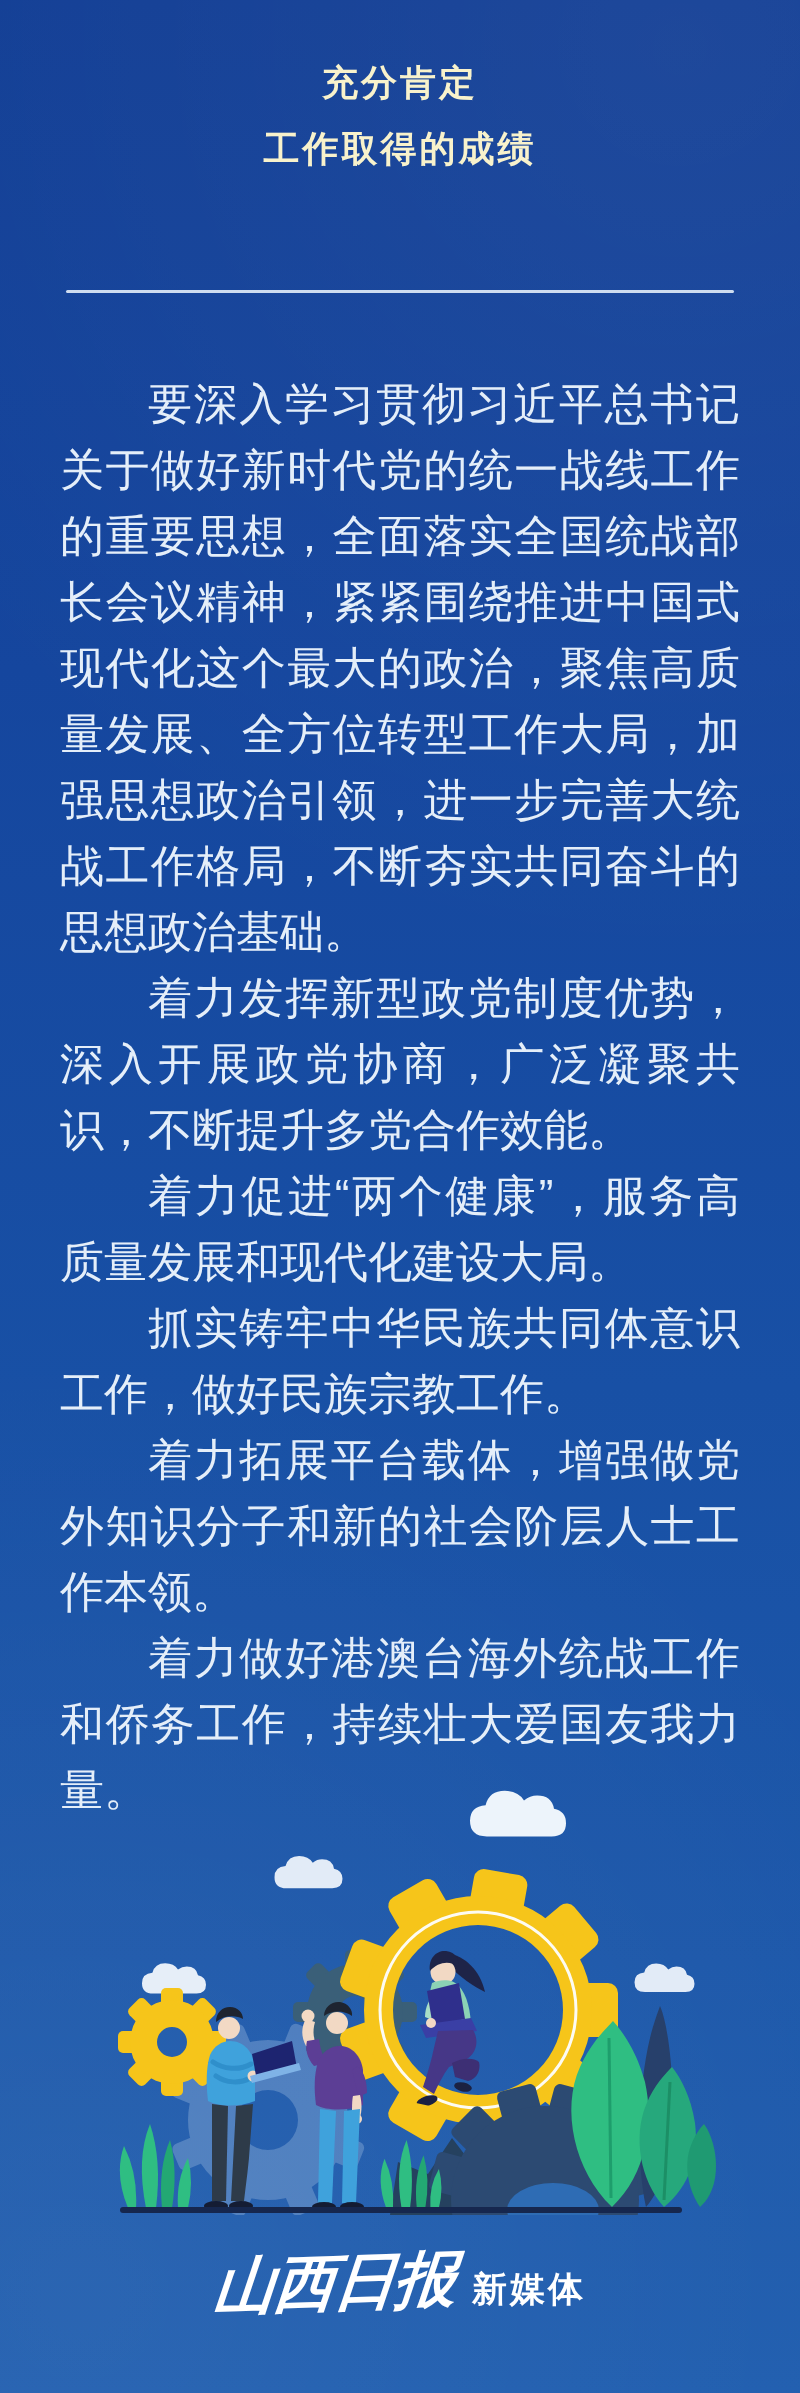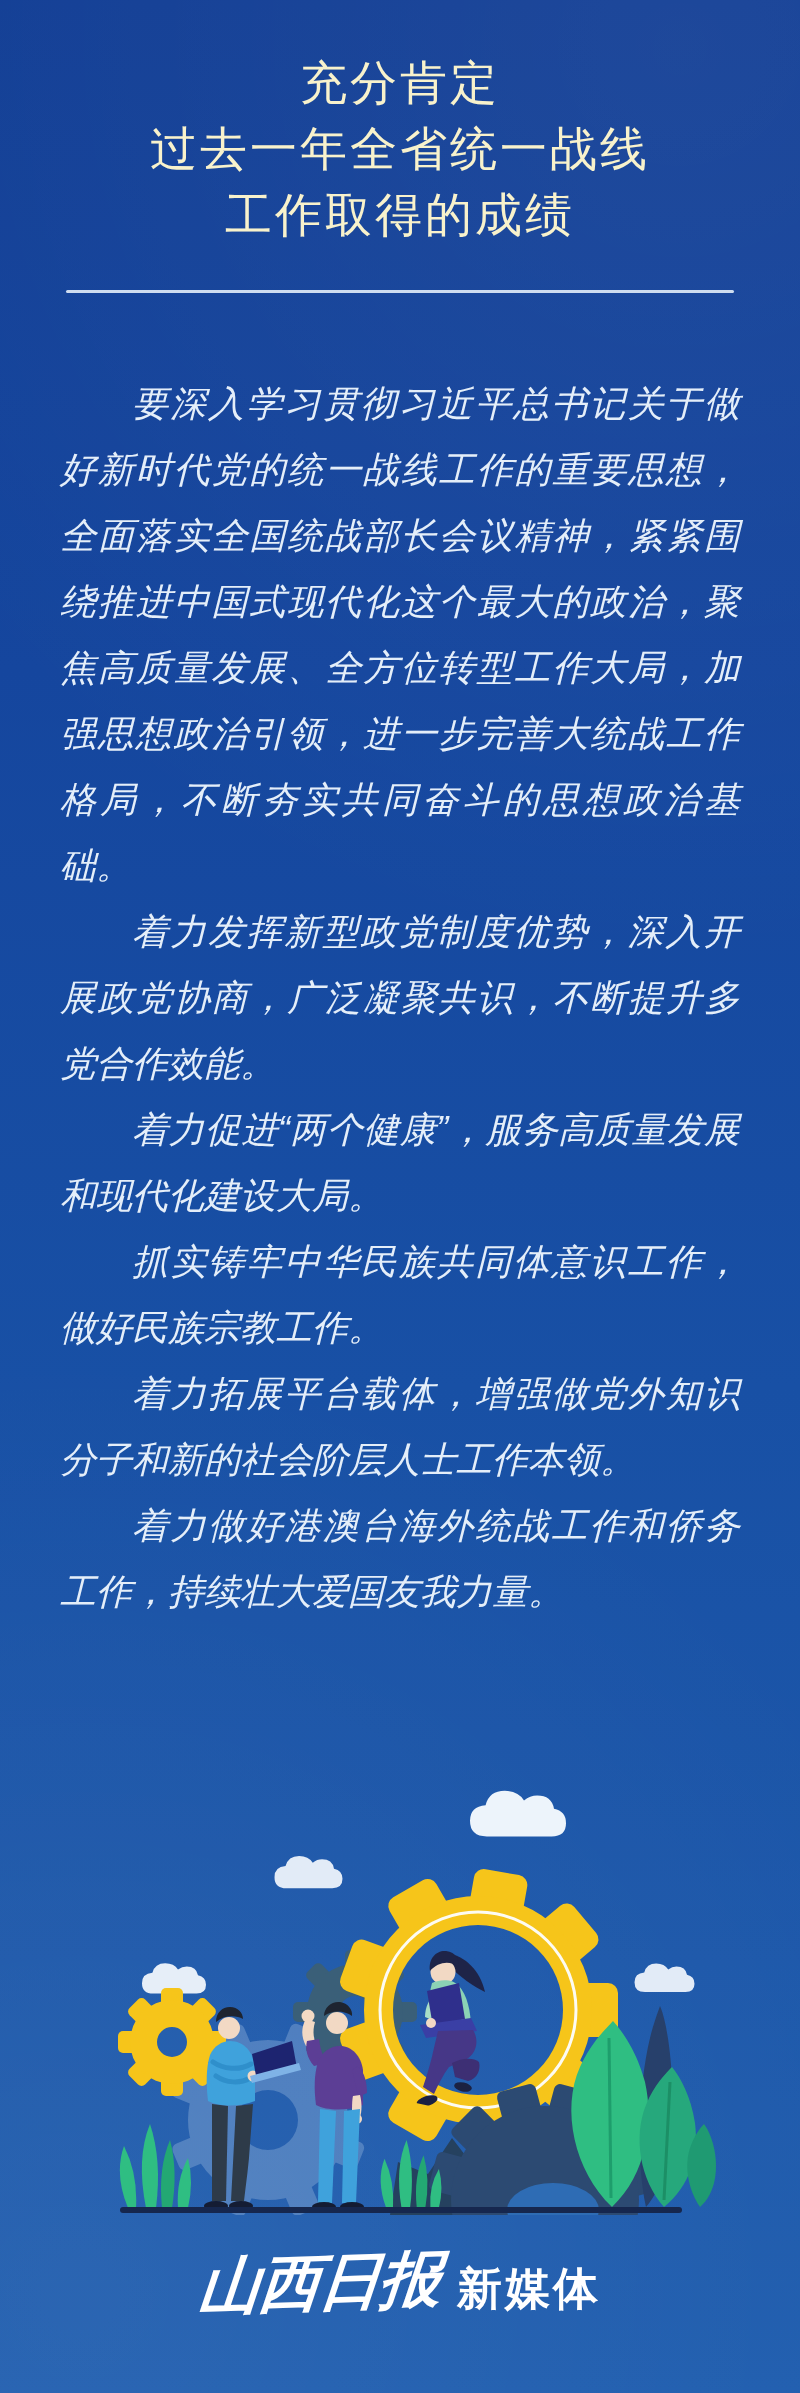--- a/index.html
+++ b/index.html
@@ -6,57 +6,55 @@
   body{width:800px;font-family:"Liberation Sans","DejaVu Sans",sans-serif;}
   .poster{
     position:relative;width:800px;height:2393px;overflow:hidden;
     background:
       radial-gradient(circle at 85% 2%, rgba(255,255,255,0.05), rgba(255,255,255,0) 38%),
       radial-gradient(circle at 10% 96%, rgba(255,255,255,0.05), rgba(255,255,255,0) 40%),
       linear-gradient(180deg,#123E95 0%,#15469E 28%,#1850A5 58%,#1D58AA 82%,#205EAF 100%);
   }
   .title-block{
     position:absolute;top:50px;left:0;width:800px;
-    text-align:center;color:#F8F2CC;font-weight:400;
-    font-size:47px;line-height:66px;letter-spacing:3px;
+    text-align:center;color:#F8F2CC;font-weight:700;
+    font-size:36px;line-height:66px;letter-spacing:3px;
   }
   .divider{
     position:absolute;top:290px;left:66px;width:668px;height:3px;
     background:#D9E6F4;opacity:.95;border-radius:2px;
   }
   .body-text{
     position:absolute;top:371px;left:60px;width:680px;
-    color:#E4EEF9;font-size:36px;line-height:66px;text-align:justify;
+    color:#E4EEF9;font-size:44px;line-height:66px;text-align:justify;
     font-weight:400;
-    font-style:italic;
   }
   .body-text p{margin:0;text-indent:2em;}
   .illustration{position:absolute;top:1770px;left:0;width:800px;height:445px;}
   .footer{
     position:absolute;top:2238px;left:0;width:800px;height:90px;
     display:flex;justify-content:center;align-items:center;gap:18px;color:#FFFFFF;
   }
   .brand-script{
     font-family:"DejaVu Serif","Liberation Serif",serif;
     font-style:italic;font-weight:bold;font-size:62px;line-height:1;
     transform:skewX(-7deg) rotate(-2deg);letter-spacing:-2px;
   }
   .brand-suffix{
     font-family:"Liberation Sans","DejaVu Sans",sans-serif;
-    font-weight:bold;font-size:45px;line-height:1;letter-spacing:3px;padding-top:10px;
+    font-weight:bold;font-size:35px;line-height:1;letter-spacing:3px;padding-top:10px;
   }
 </style>
 </head>
 <body>
 
 <div class="poster">
 
   <div class="title-block">
     <div>充分肯定</div>
-    <div>过去一年全省统一战线</div>
     <div>工作取得的成绩</div>
   </div>
 
   <div class="divider"></div>
 
   <div class="body-text">
       <p>要深入学习贯彻习近平总书记关于做好新时代党的统一战线工作的重要思想，全面落实全国统战部长会议精神，紧紧围绕推进中国式现代化这个最大的政治，聚焦高质量发展、全方位转型工作大局，加强思想政治引领，进一步完善大统战工作格局，不断夯实共同奋斗的思想政治基础。</p>
       <p>着力发挥新型政党制度优势，深入开展政党协商，广泛凝聚共识，不断提升多党合作效能。</p>
       <p>着力促进“两个健康”，服务高质量发展和现代化建设大局。</p>
       <p>抓实铸牢中华民族共同体意识工作，做好民族宗教工作。</p>

